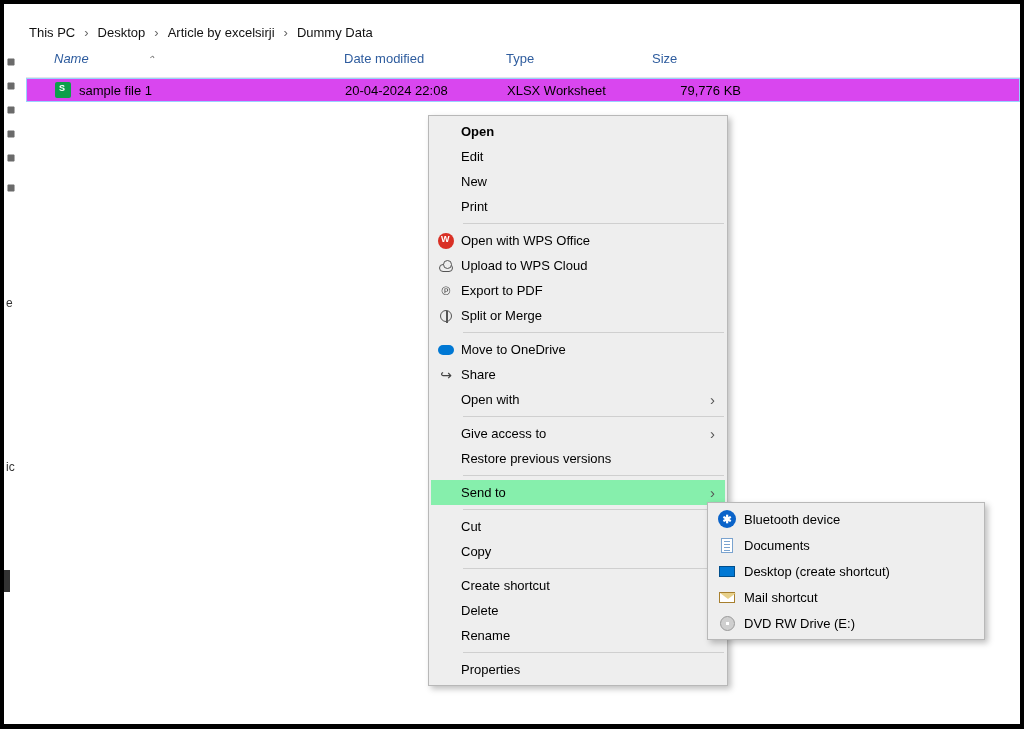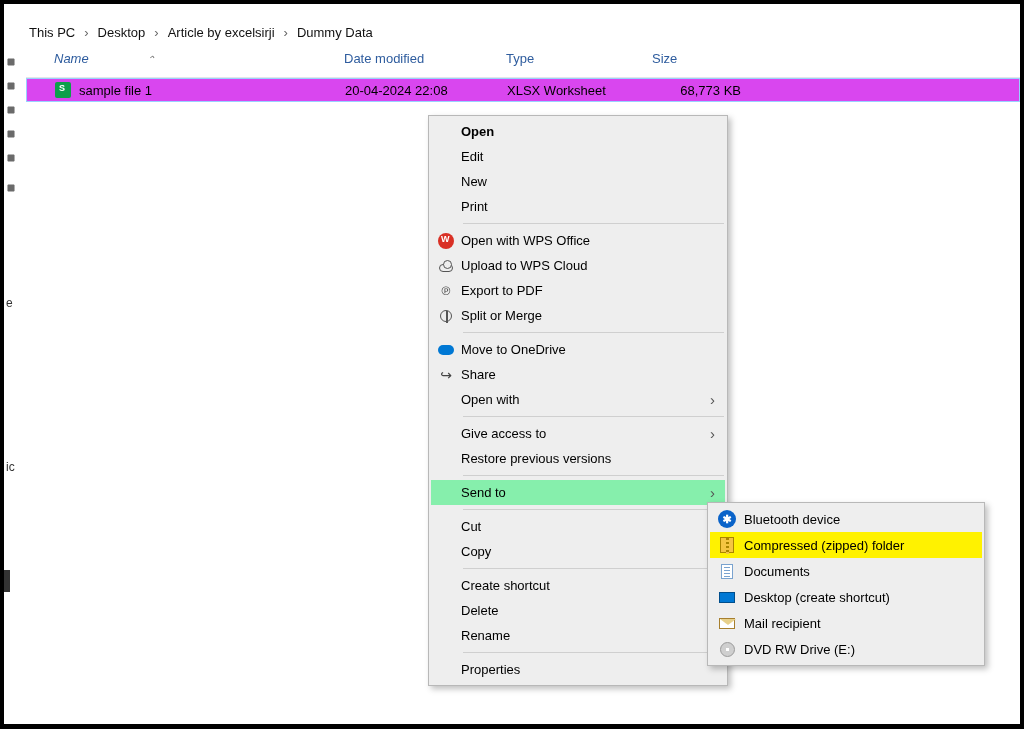--- a/index.html
+++ b/index.html
@@ -100,21 +100,21 @@
       <div class="col-date">Date modified</div>
       <div class="col-type">Type</div>
       <div class="col-size">Size</div>
     </div>
 
     <div class="file-row">
       <div class="file-icon"></div>
       <div class="file-name">sample file 1</div>
       <div class="file-date">20-04-2024 22:08</div>
       <div class="file-type">XLSX Worksheet</div>
-      <div class="file-size">68,773 KB</div>
+      <div class="file-size">79,776 KB</div>
     </div>
 
   </div>
 
   <div class="context-menu">
     <div class="cm-item bold">Open</div>
     <div class="cm-item">Edit</div>
     <div class="cm-item">New</div>
     <div class="cm-item">Print</div>
     <div class="cm-sep"></div>
@@ -177,43 +177,37 @@
     <div class="cm-item">Properties</div>
   </div>
 
   <div class="submenu">
     <div class="sm-item">
         <span class="sm-icon">
           <span class="ic-bt">✱</span>
         </span>
         <span>Bluetooth device</span>
       </div>
-    <div class="sm-item highlight">
-        <span class="sm-icon">
-          <span class="ic-zip"></span>
-        </span>
-        <span>Compressed (zipped) folder</span>
-      </div>
     <div class="sm-item">
         <span class="sm-icon">
           <span class="ic-doc"></span>
         </span>
         <span>Documents</span>
       </div>
     <div class="sm-item">
         <span class="sm-icon">
           <span class="ic-desktop"></span>
         </span>
         <span>Desktop (create shortcut)</span>
       </div>
     <div class="sm-item">
         <span class="sm-icon">
           <span class="ic-mail"></span>
         </span>
-        <span>Mail recipient</span>
+        <span>Mail shortcut</span>
       </div>
     <div class="sm-item">
         <span class="sm-icon">
           <span class="ic-dvd"></span>
         </span>
         <span>DVD RW Drive (E:)</span>
       </div>
   </div>
 
 </div>

